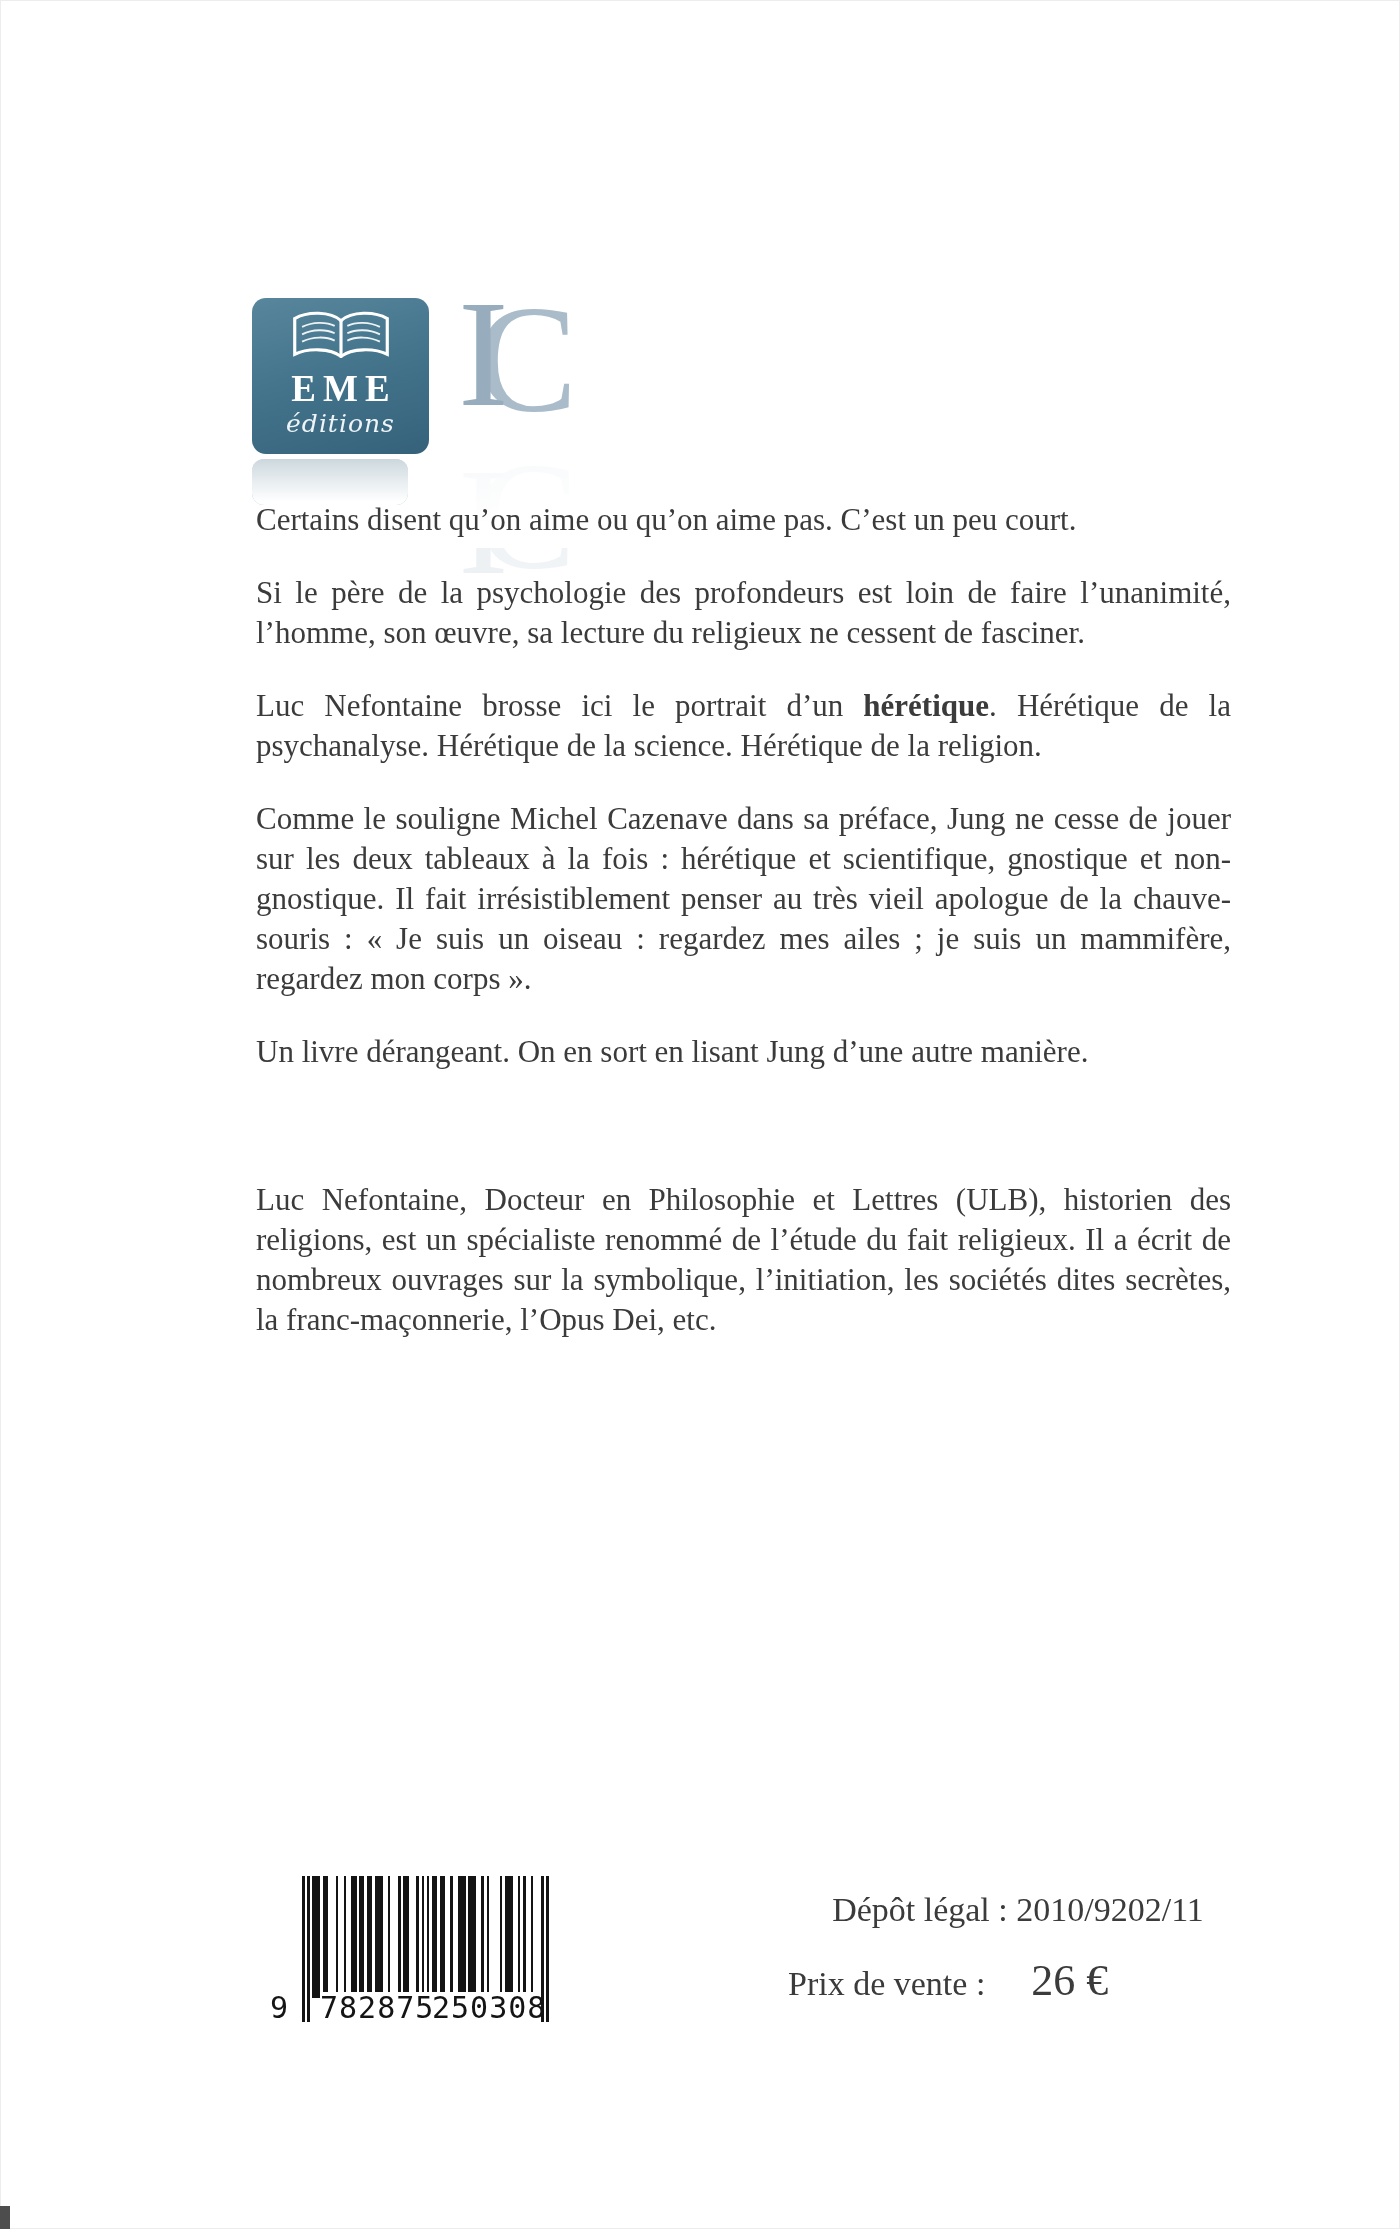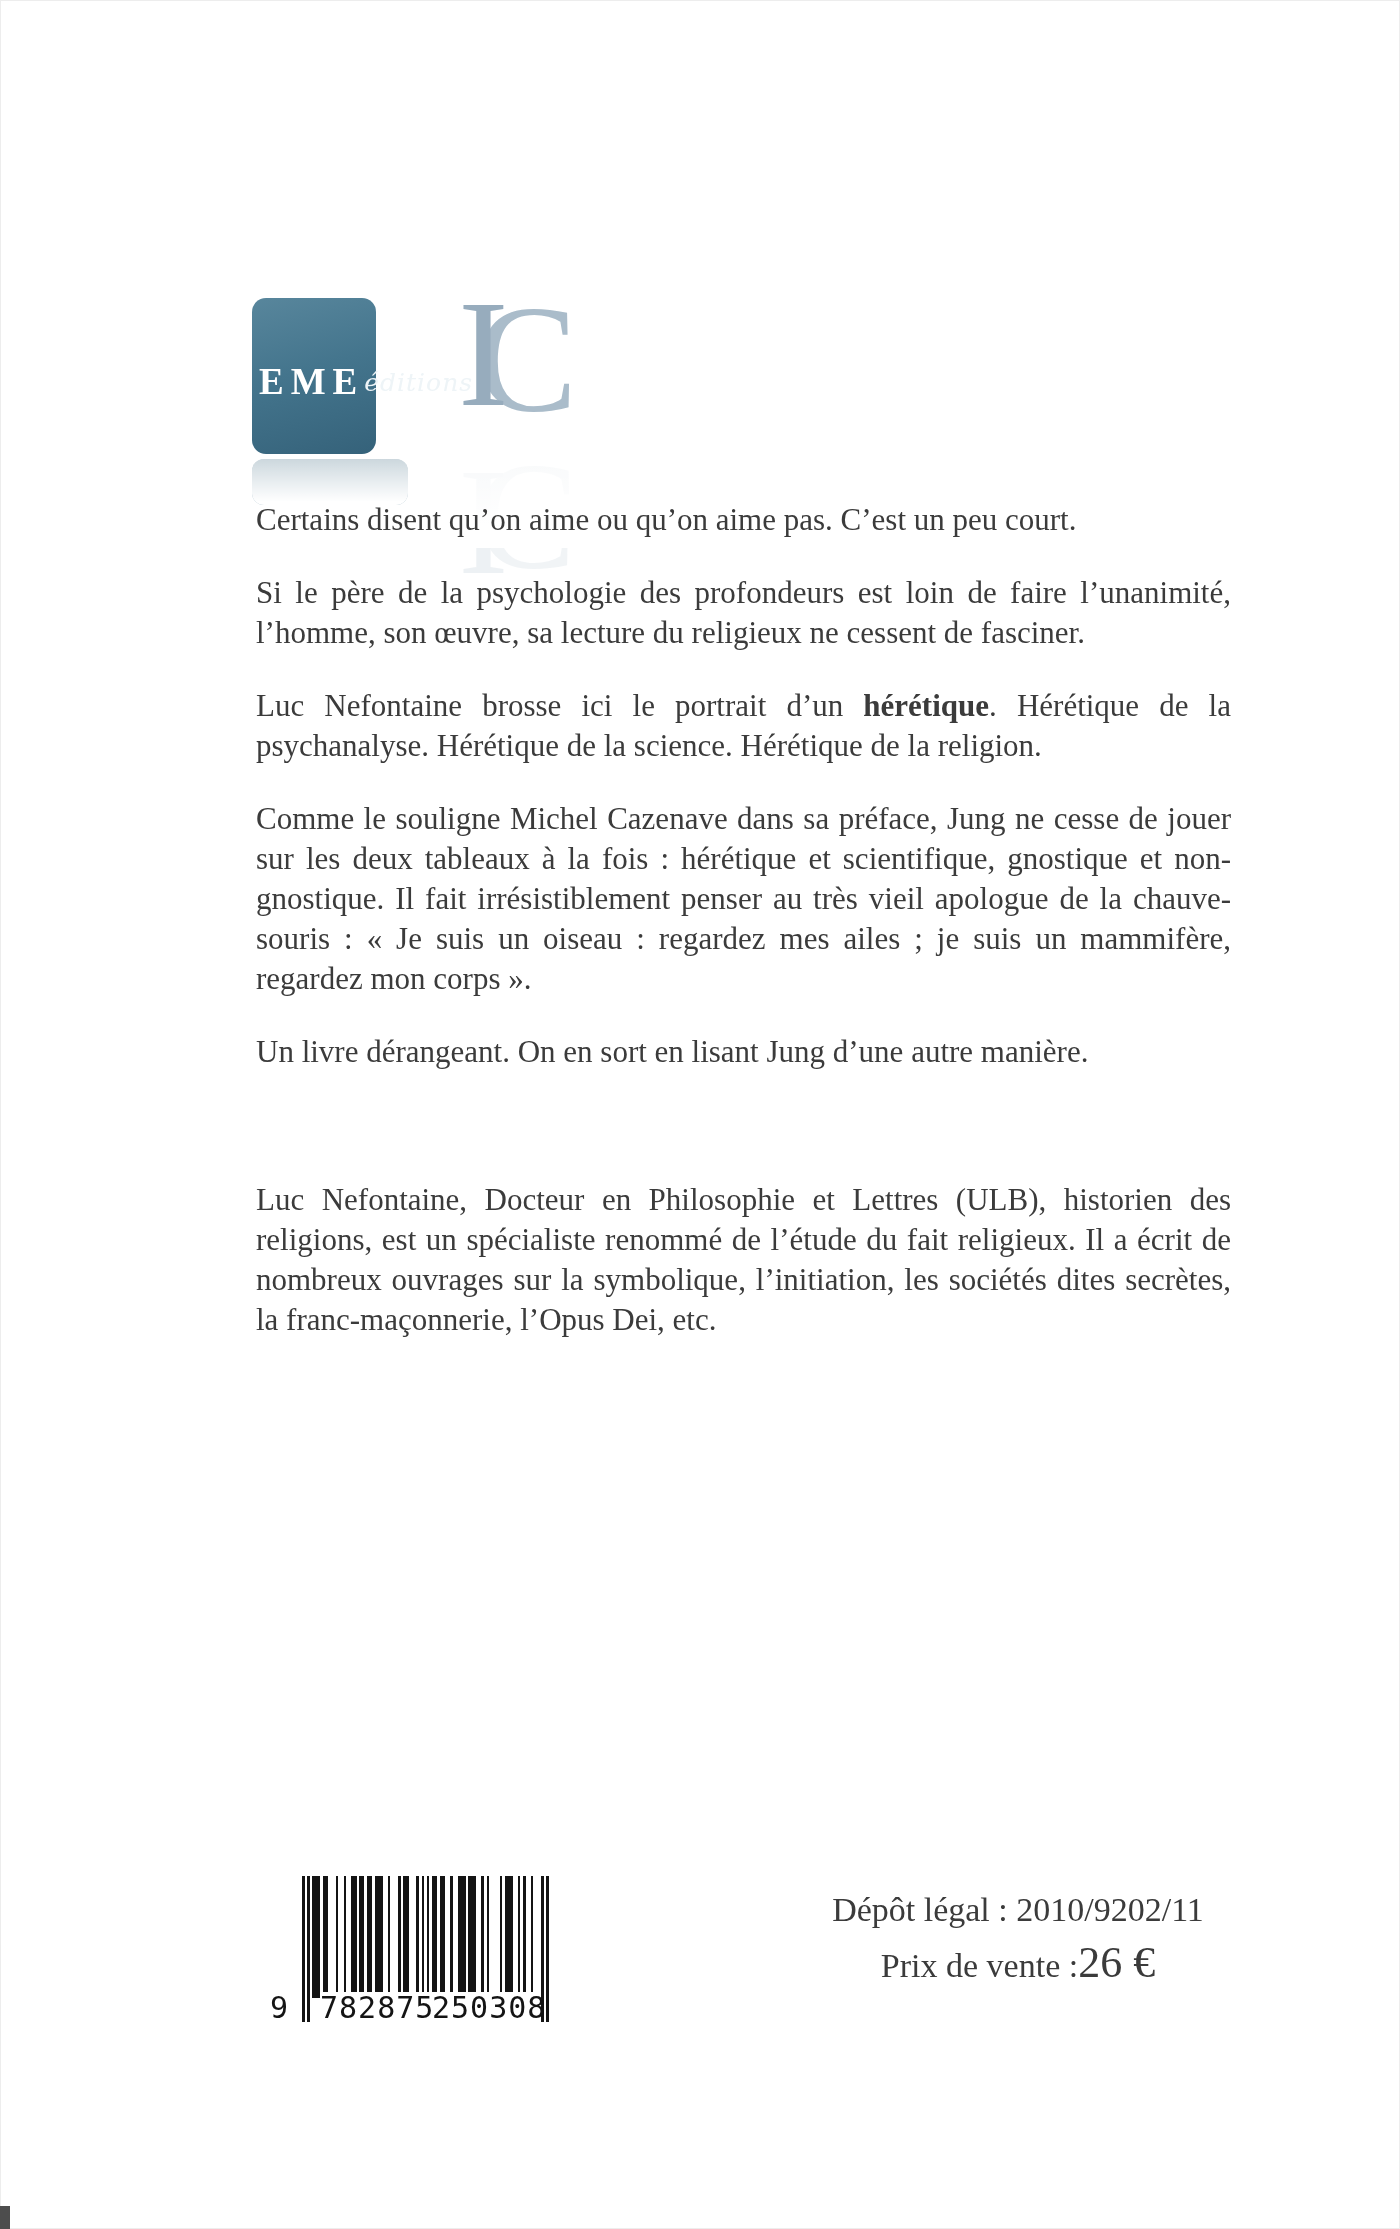--- a/index.html
+++ b/index.html
@@ -7,23 +7,23 @@
   .page {
     position:relative; width:1400px; height:2229px; background:#ffffff; overflow:hidden;
     font-family:"Liberation Serif","DejaVu Serif",serif; color:#3b3b3b;
     box-shadow: inset 0 0 0 1px #ededed;
   }
 
   
   .logo-row { position:absolute; left:252px; top:298px; display:flex; gap:40px; align-items:flex-start; }
   .eme-wrap { width:156px; }
   .eme-logo {
-    width:124px; height:156px; border-radius:14px;
+    width:177px; height:156px; border-radius:14px;
     background:linear-gradient(165deg,#58869c 0%, #44758d 45%, #35627a 100%);
-    display:flex; flex-direction:row; align-items:center; padding-top:10px;
+    display:flex; flex-direction:column; align-items:center; padding-top:10px;
   }
   .book-icon { display:block; margin-bottom:1px; }
   .eme-name { color:#ffffff; font-size:37px; font-weight:600; letter-spacing:7px; padding-left:7px; line-height:1; }
   .eme-sub  { color:#eef4f7; font-size:25px; font-style:italic; font-family:"DejaVu Serif",serif; line-height:1.1; margin-top:3px; letter-spacing:1px; }
   .eme-reflection { width:156px; height:46px; margin-top:5px; border-radius:12px;
     background:linear-gradient(#35627a,#44758d); opacity:.5; position:relative; }
   .eme-reflection::after{ content:""; position:absolute; inset:0; border-radius:12px;
     background:linear-gradient(to bottom, rgba(255,255,255,.5), #ffffff 92%); }
 
   .mono-wrap { position:relative; width:180px; height:250px; margin-top:0px;
@@ -51,21 +51,21 @@
   .bc-digit, .bc-digits { position:absolute; top:116px; font-family:"DejaVu Sans Mono","Liberation Mono",monospace;
     font-size:30px; line-height:32px; color:#141414; }
   .bc-digit.first { left:-32px; }
   .bc-digits { background:#ffffff; text-align:center; letter-spacing:1px; }
   .bc-digits.left  { left:18px;   width:109px; }
   .bc-digits.right { left:130px; width:109px; }
 
   
   .imprint { position:absolute; left:788px; top:1884px; width:460px; text-align:center; color:#3b3b3b; }
   .imprint-line { font-size:34px; line-height:51px; }
-  .imprint-line.price { display:flex; justify-content:center; align-items:baseline; margin-top:2px; }
+  .imprint-line.price { display:flex; justify-content:flex-start; align-items:baseline; gap:46px; margin-top:20px; }
   .price-value { font-size:44px; }
 
   
   .corner-mark { position:absolute; left:0; top:2206px; width:10px; height:23px; background:#4d4d4d; }
 </style>
 </head>
 <body>
 
 <div class="page">
 

